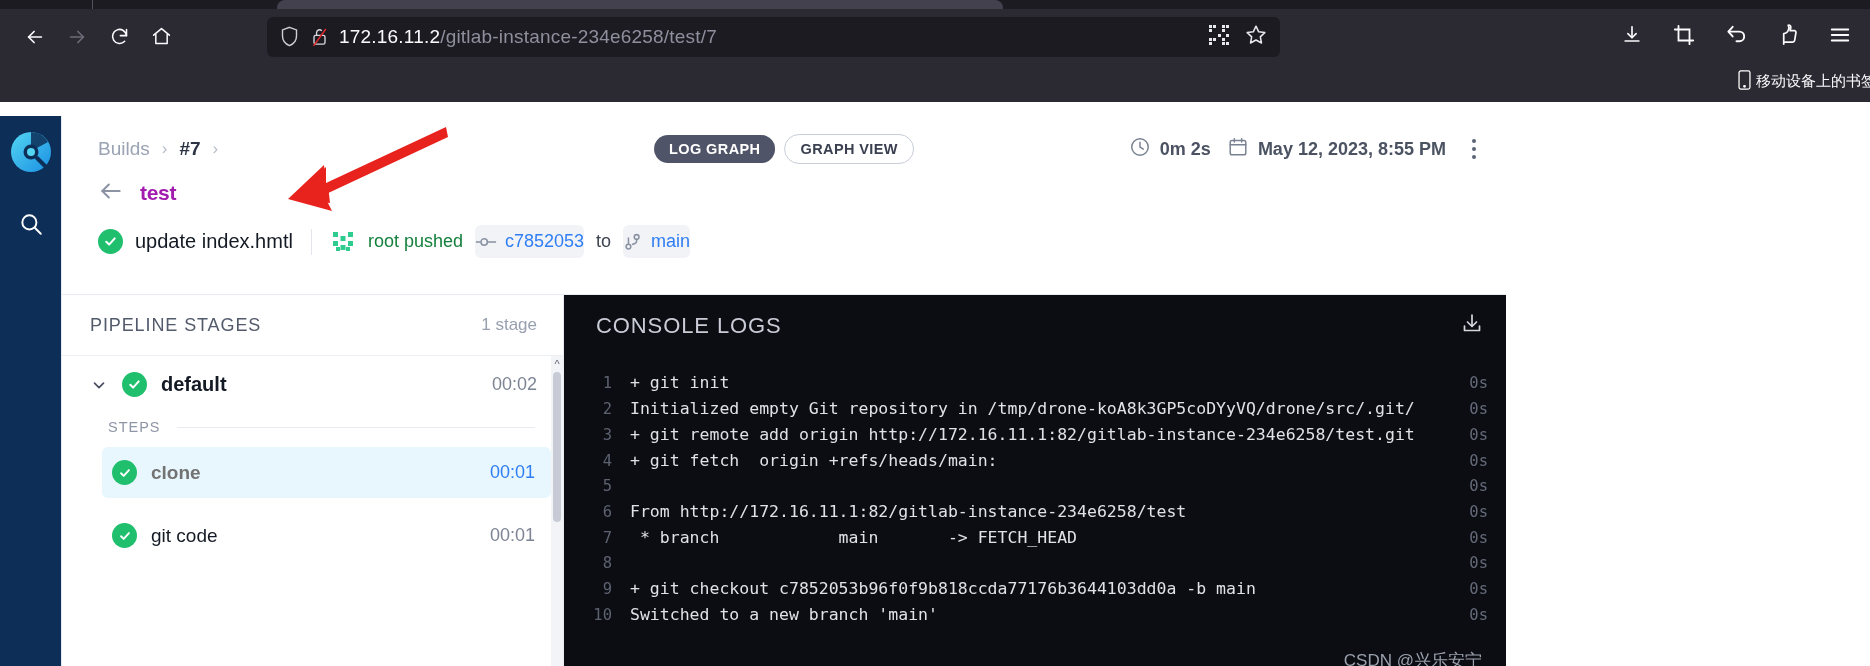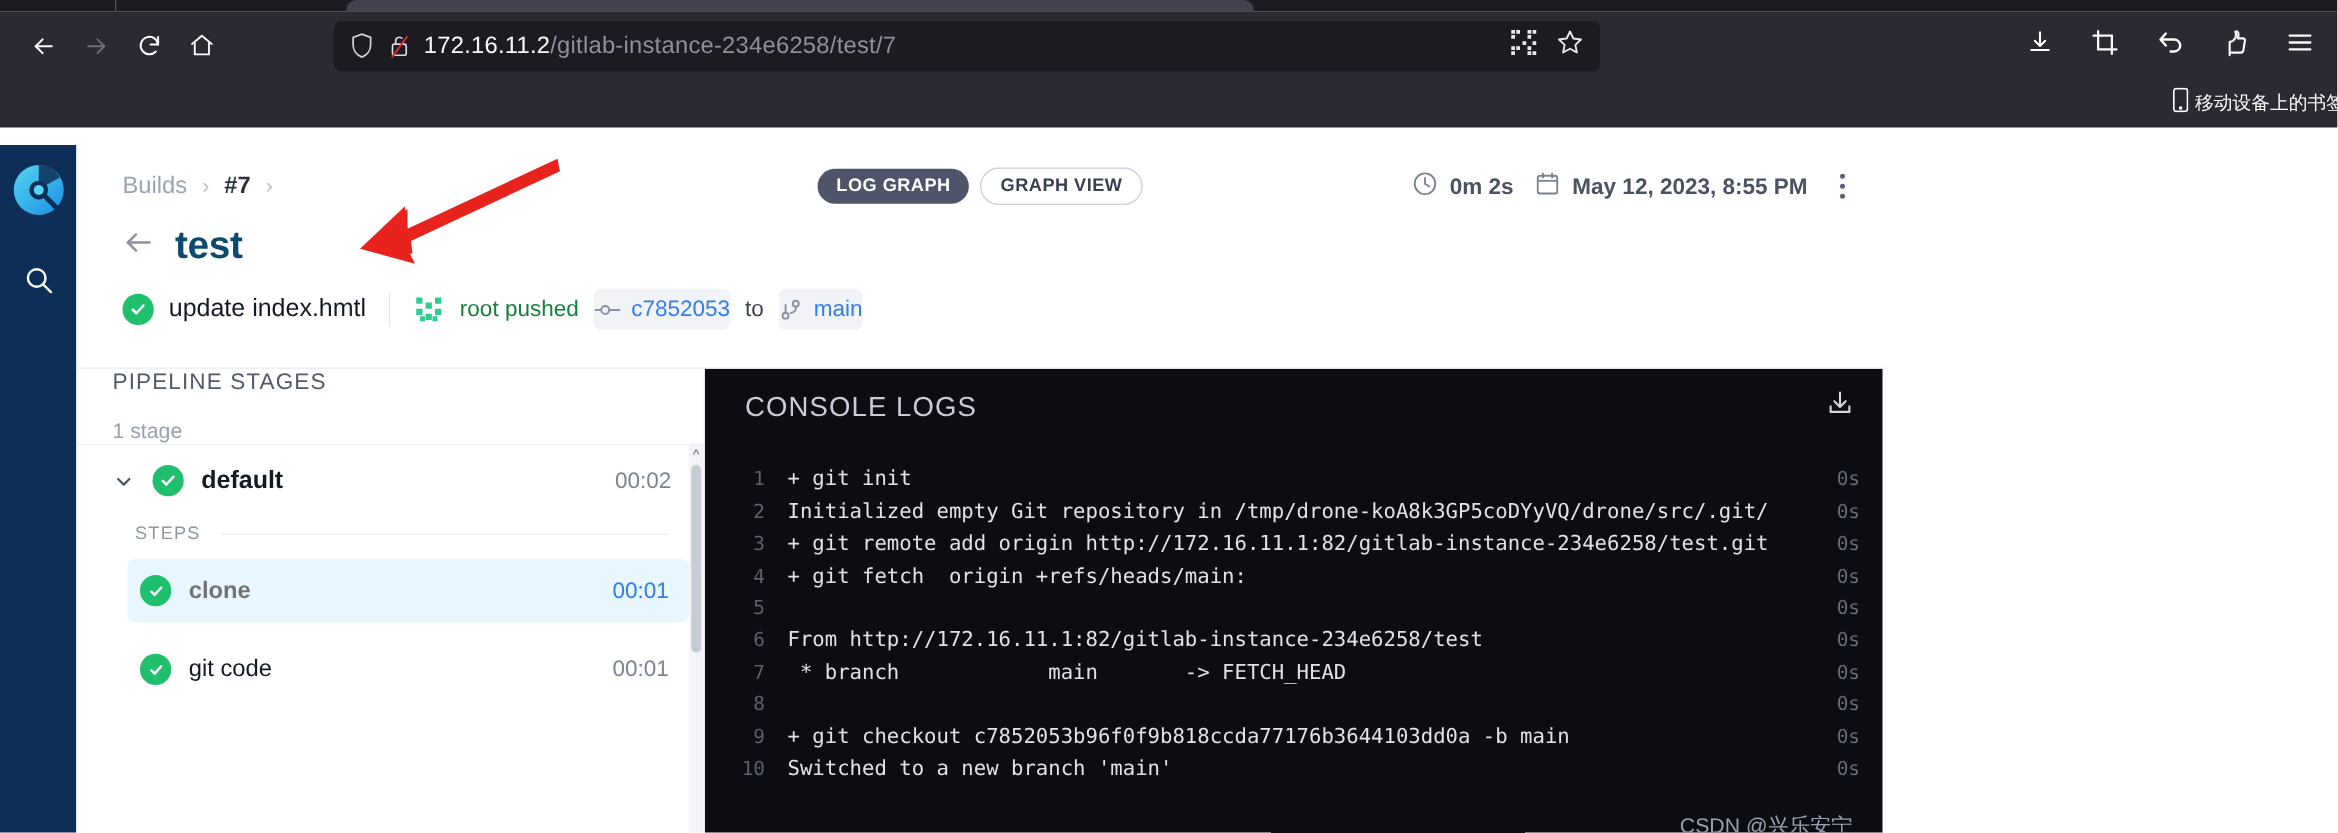--- a/index.html
+++ b/index.html
@@ -97,21 +97,21 @@
     display: flex; align-items: center; gap: 12px;
     font-size: 19px; color: #9aa3b4;
   }
   .breadcrumb .crumb-strong { color: #2b3445; font-weight: 700; }
   .breadcrumb .chev { color: #b6bdc9; font-size: 17px; }
 
   .title-row {
     display: flex; align-items: center; gap: 16px; margin-top: 18px;
   }
   .back-arrow { color: #8c93a3; display: flex; align-items: center; }
-  .page-title { font-size: 31px; font-weight: 700; color: #0c4a6e; letter-spacing: -.3px; }
+  .page-title { font-size: 21px; font-weight: 700; color: #a21caf; letter-spacing: -.3px; }
 
   .commit-row {
     display: flex; align-items: center; gap: 12px; margin-top: 17px;
   }
   .status-dot-green {
     width: 25px; height: 25px; border-radius: 50%; background: #1fbf6d;
     display: flex; align-items: center; justify-content: center; flex: 0 0 auto;
   }
   .commit-msg { font-size: 20px; color: #141a24; font-weight: 400; }
   .v-div { width: 1px; height: 26px; background: #e2e6ec; margin: 0 6px; }
@@ -150,22 +150,22 @@
   .kebab { display: flex; flex-direction: column; gap: 4px; margin-left: 6px; padding: 4px; }
   .kebab span { width: 4px; height: 4px; border-radius: 50%; background: #5b6275; }
 
   .panes { flex: 1; display: flex; min-height: 0; }
 
   .stages {
     width: 502px; flex: 0 0 502px; display: flex; flex-direction: column;
     border-right: 1px solid #e8ebf0; background: #ffffff; min-height: 0;
   }
   .stages-head {
-    height: 61px; display: flex; align-items: flex-start; justify-content: space-between;
-    padding: 0 26px 0 28px; border-bottom: 1px solid #eceff4; flex-direction: column;
+    height: 61px; display: flex; align-items: center; justify-content: space-between;
+    padding: 0 26px 0 28px; border-bottom: 1px solid #eceff4;
   }
   .stages-head .lbl { font-size: 18px; letter-spacing: .9px; color: #525a6b; font-weight: 500; }
   .stages-head .cnt { font-size: 17px; color: #98a0b0; }
 
   .stage-scroll { flex: 1; position: relative; overflow: hidden; }
   .stage-row {
     display: flex; align-items: center; padding: 16px 26px 16px 28px; gap: 14px;
   }
   .chev-down { color: #4a5162; display: flex; align-items: center; }
   .stage-name { font-size: 20px; font-weight: 700; color: #141a24; flex: 1; }

